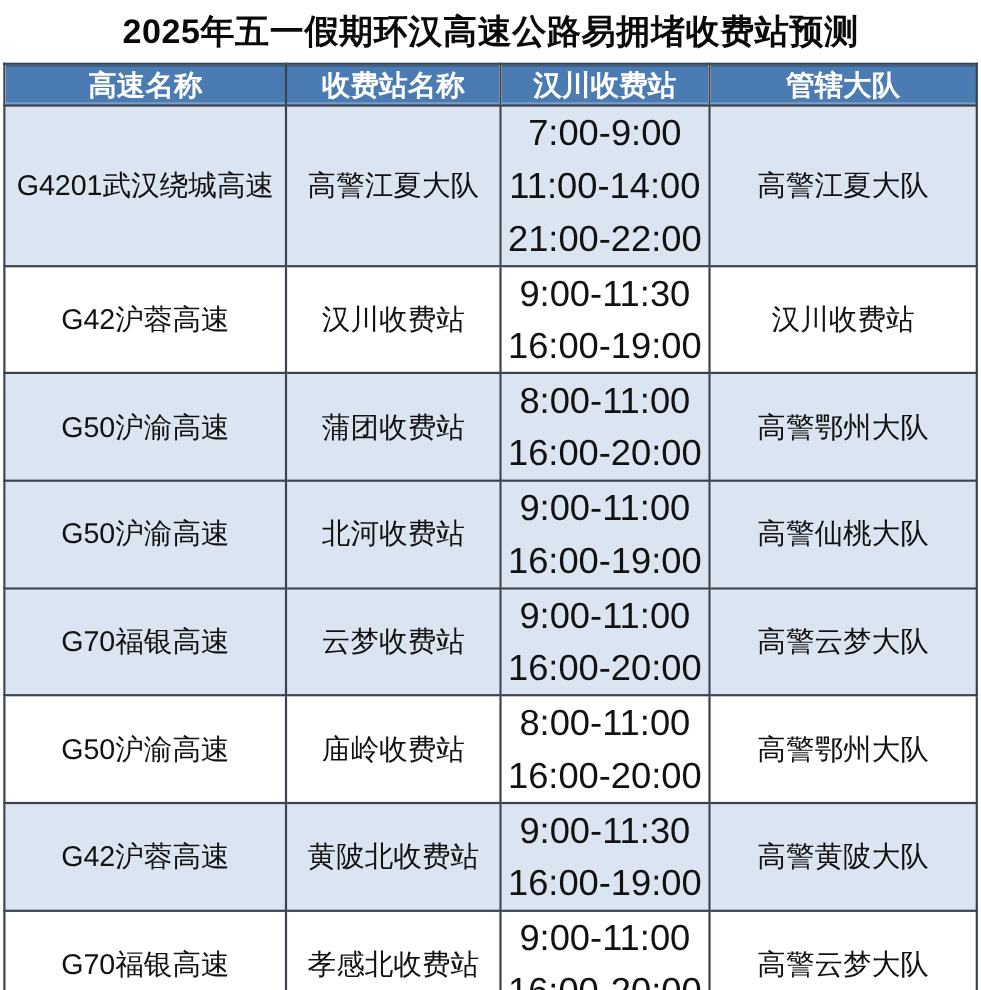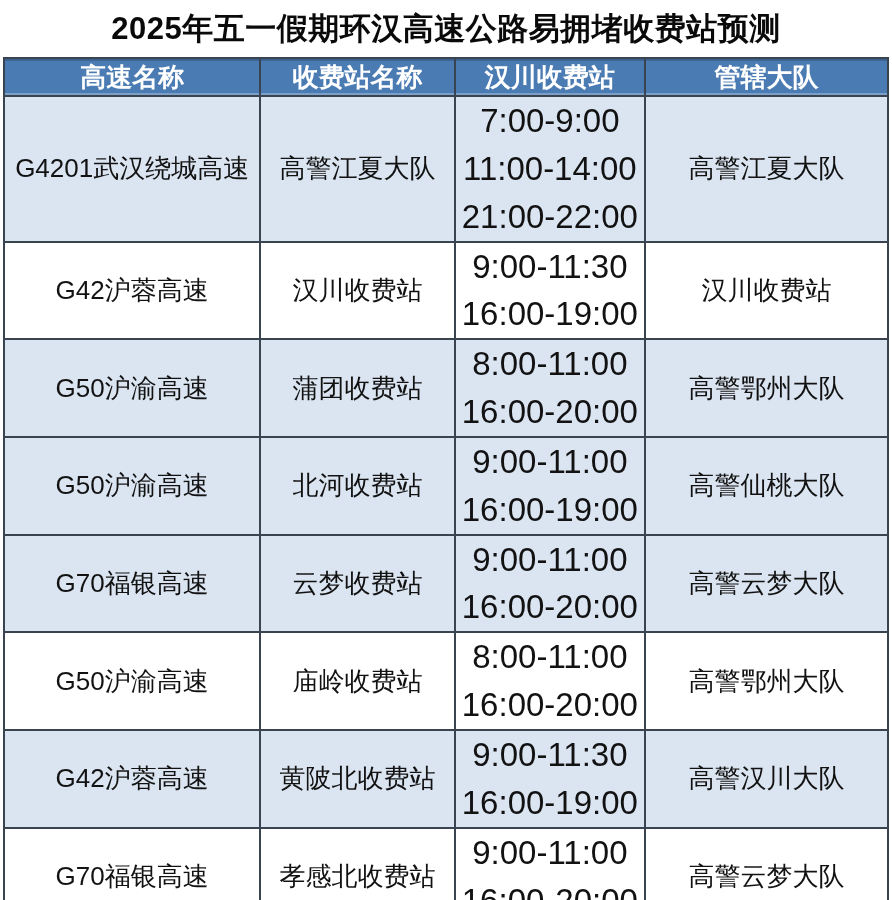--- a/index.html
+++ b/index.html
@@ -131,21 +131,21 @@
           </td>
           <td class="brigade-cell">高警鄂州大队</td>
         </tr>
         <tr class="row-alt" style="height: 77px;">
           <td class="highway-cell">G42沪蓉高速</td>
           <td class="station-cell">黄陂北收费站</td>
           <td class="time-cell">
             <div class="time-line">9:00-11:30</div>
             <div class="time-line">16:00-19:00</div>
           </td>
-          <td class="brigade-cell">高警汉川大队</td>
+          <td class="brigade-cell">高警黄陂大队</td>
         </tr>
         <tr class="row-plain" style="height: 77px;">
           <td class="highway-cell">G70福银高速</td>
           <td class="station-cell">孝感北收费站</td>
           <td class="time-cell">
             <div class="time-line">9:00-11:00</div>
             <div class="time-line">16:00-20:00</div>
           </td>
           <td class="brigade-cell">高警云梦大队</td>
         </tr>

